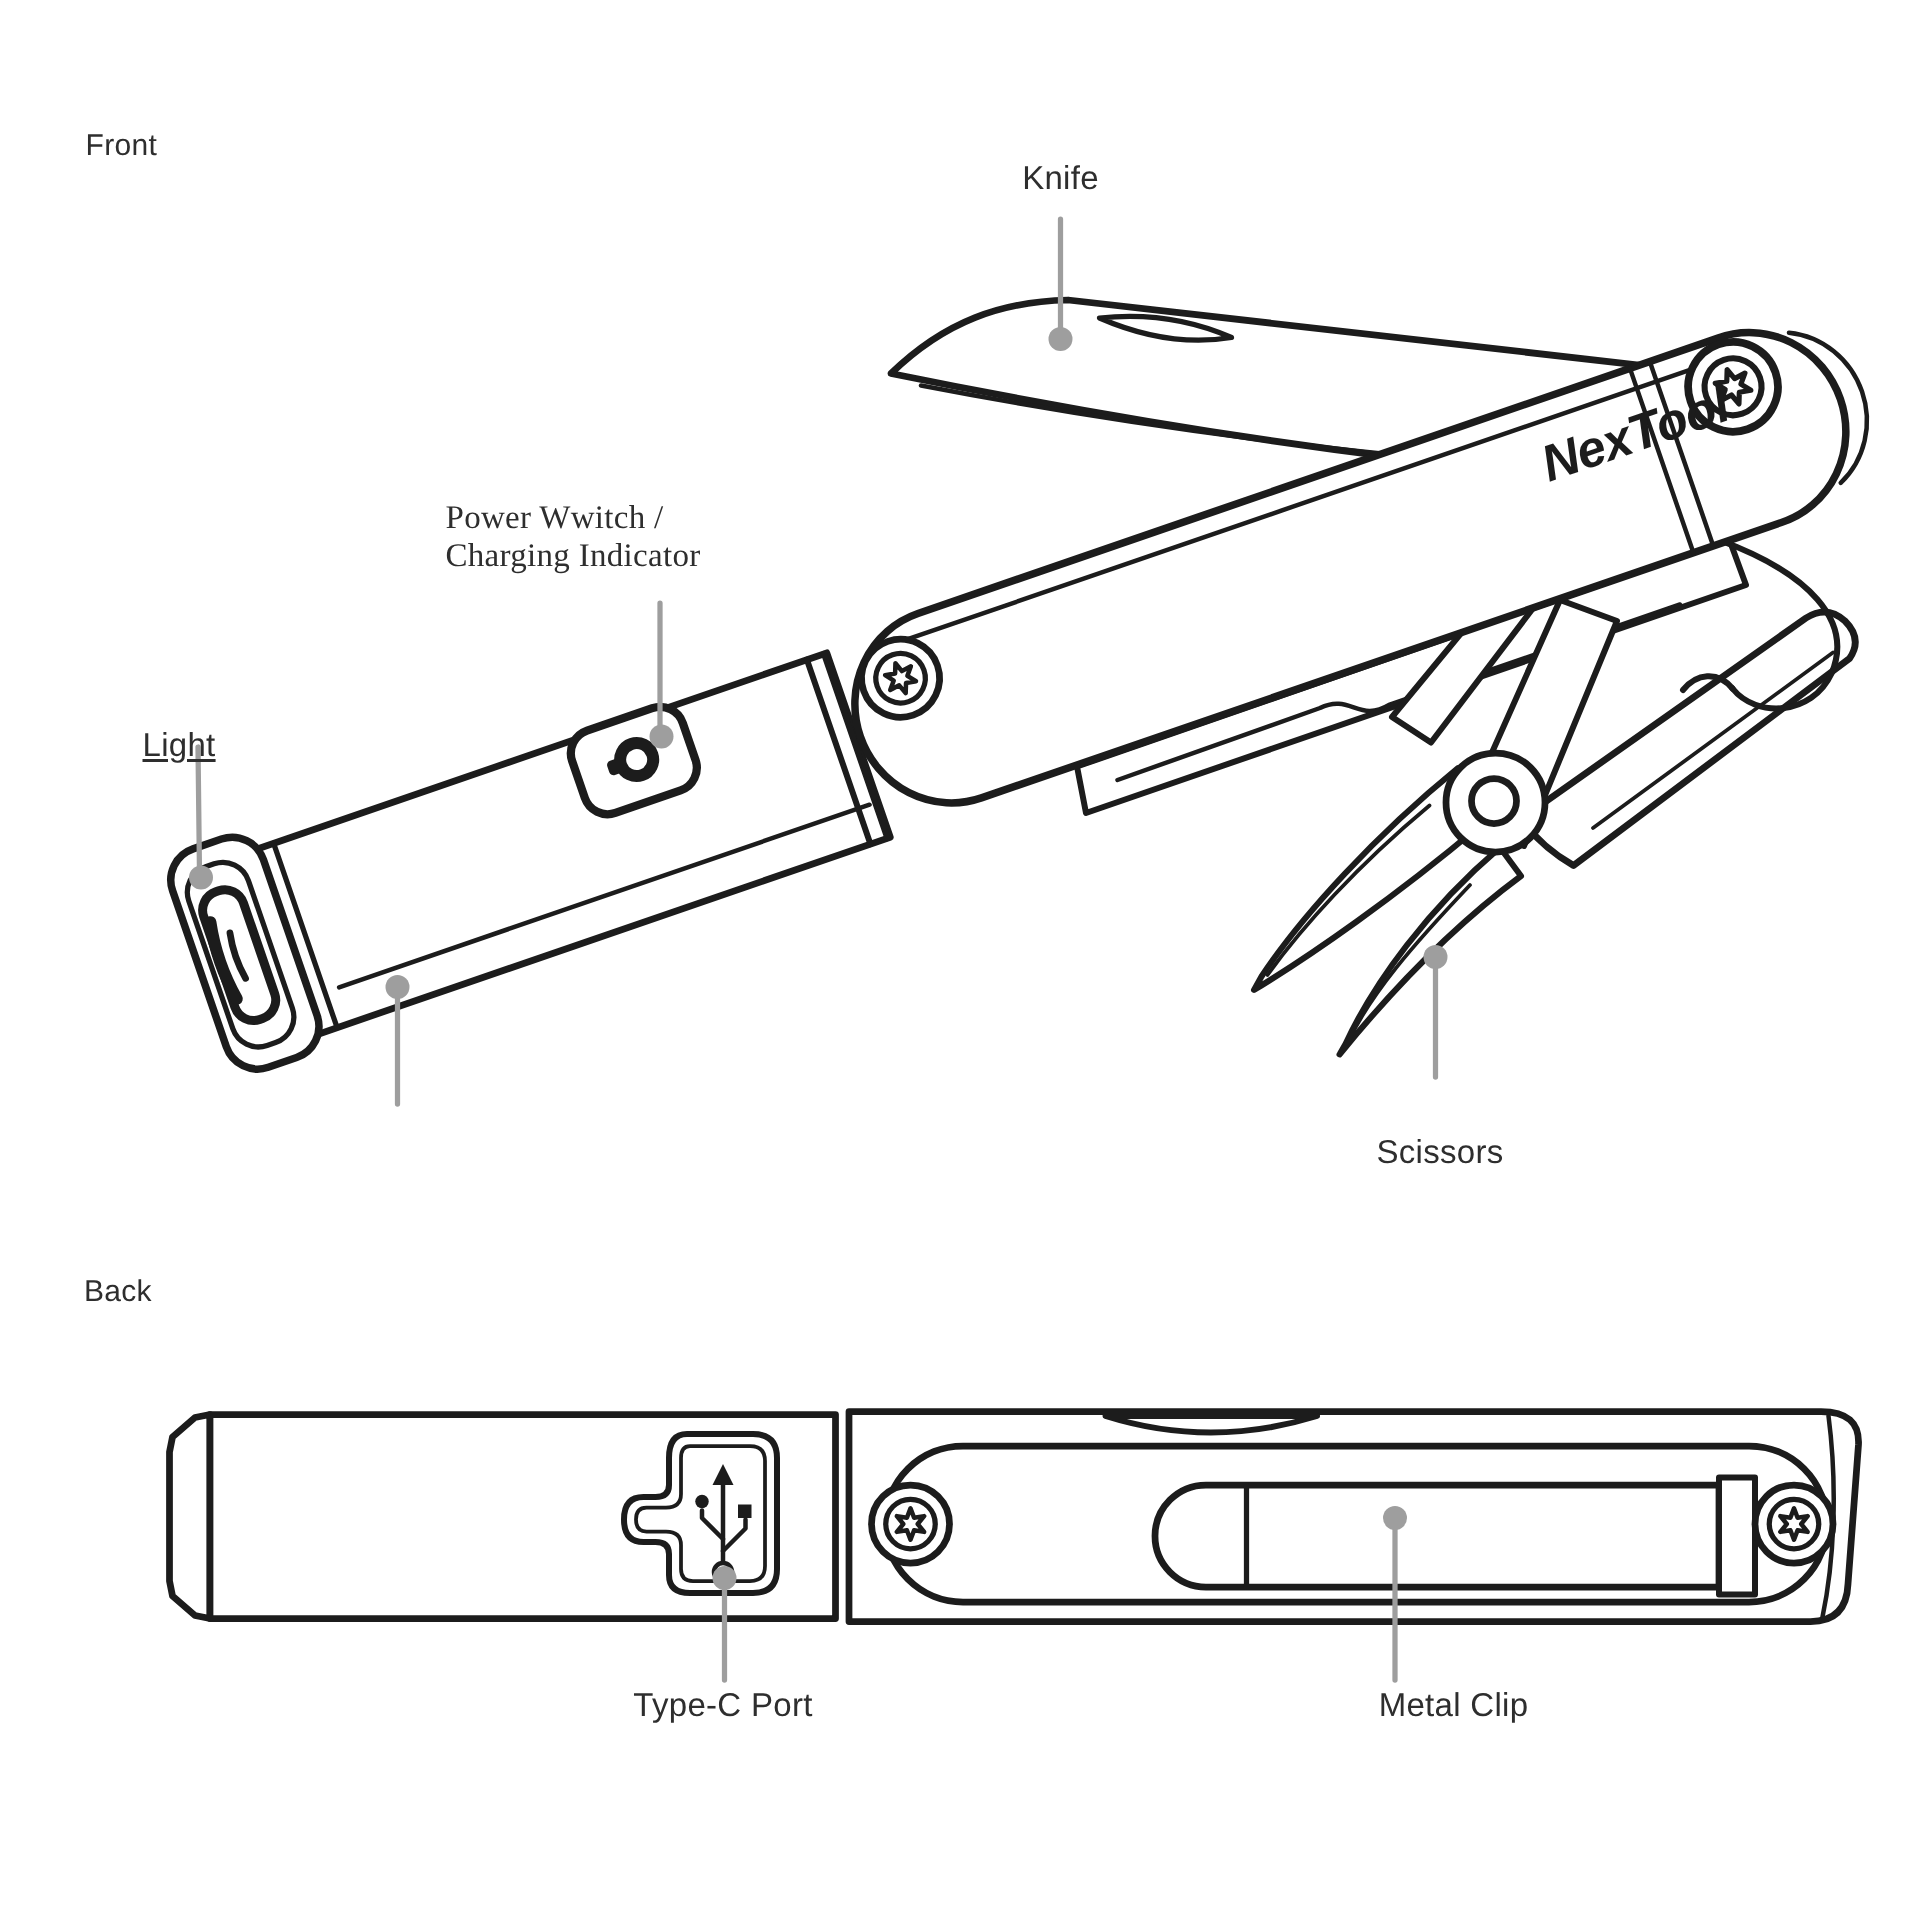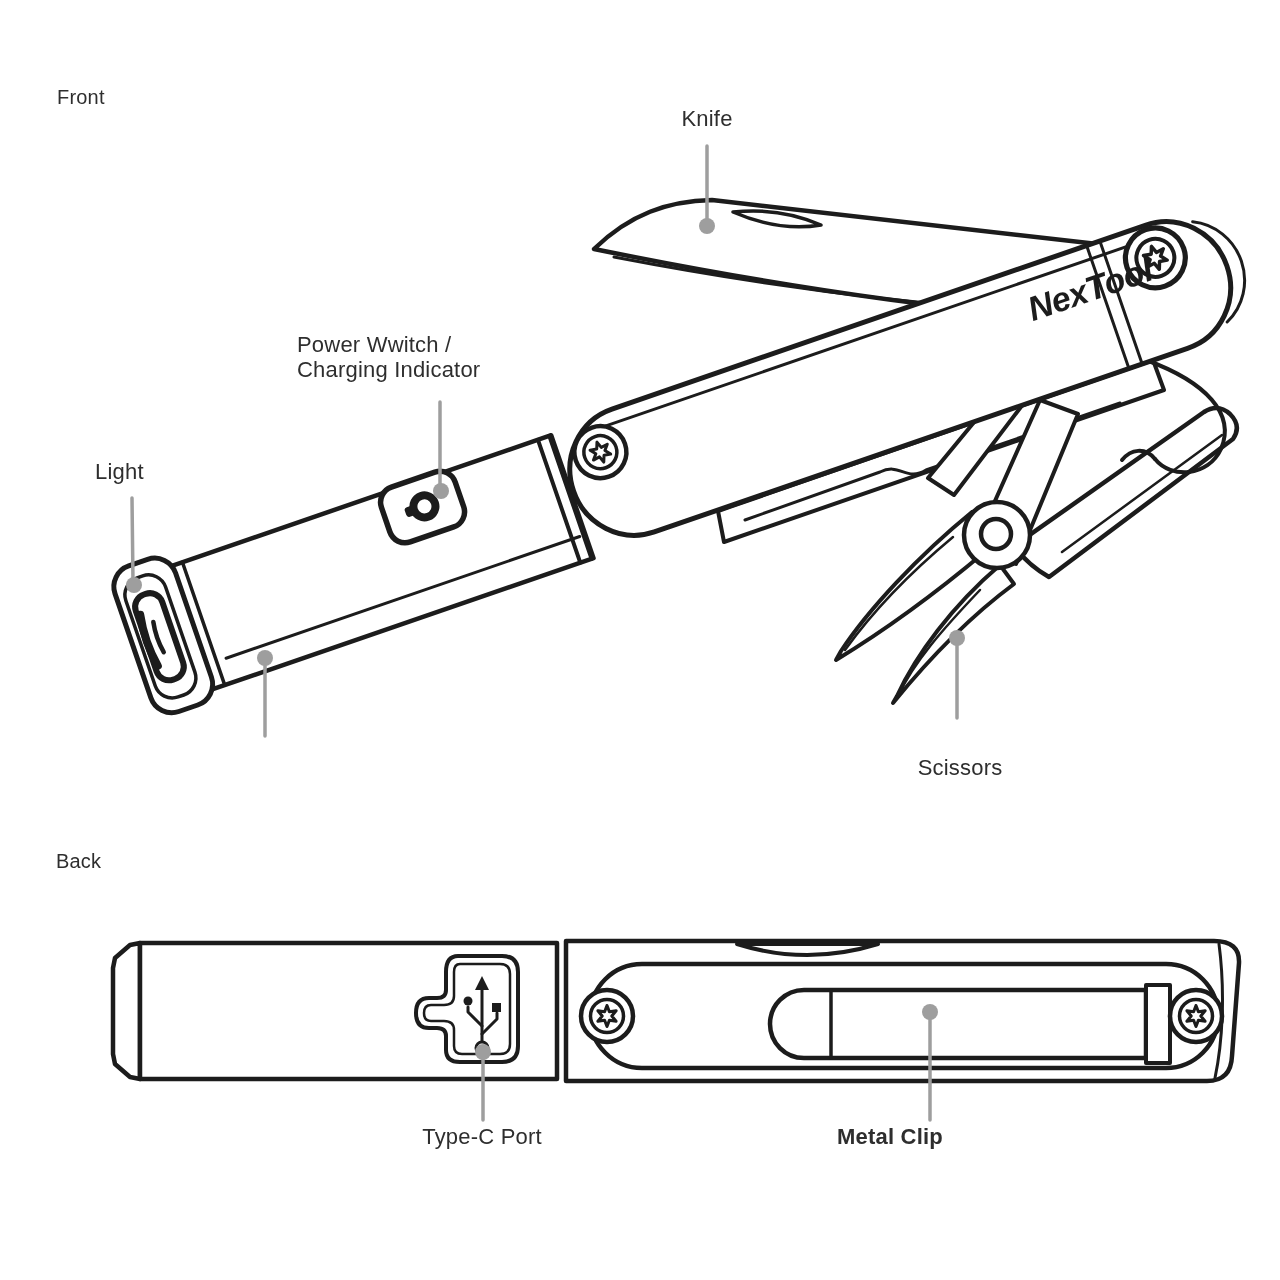--- a/index.html
+++ b/index.html
@@ -150,28 +150,28 @@
         <circle class="ldot" cx="483" cy="1052" r="8"></circle>
       <path class="leader" d="M 930,1016 V 1120"></path>
         <circle class="ldot" cx="930" cy="1012" r="8"></circle>
     </g>
   </svg>
 
   <div class="lbl title" style="left:57px;top:86px;">Front</div>
 
   <div class="lbl center" style="left:707px;top:106px;">Knife</div>
 
-  <div class="lbl" style="left:297px;top:332px;">
+  <div class="lbl" style="left:297px;top:332px;font-family:Liberation Serif, serif;">
     <div>Power Wwitch /</div>
     <div>Charging Indicator</div>
   </div>
 
-  <div class="lbl" style="left:95px;top:459px;">Light</div>
+  <div class="lbl" style="left:95px;top:484px;text-decoration:underline;">Light</div>
 
 
   <div class="lbl center" style="left:960px;top:721px;margin-top:34px;">Scissors</div>
 
   <div class="lbl title" style="left:56px;top:850px;">Back</div>
 
   <div class="lbl center" style="left:482px;top:1124px;">Type-C Port</div>
 
-  <div class="lbl center" style="left:890px;top:1124px;font-weight:bold;">Metal Clip</div>
+  <div class="lbl center" style="left:969px;top:1124px;">Metal Clip</div>
 </div>
 
 </body></html>

